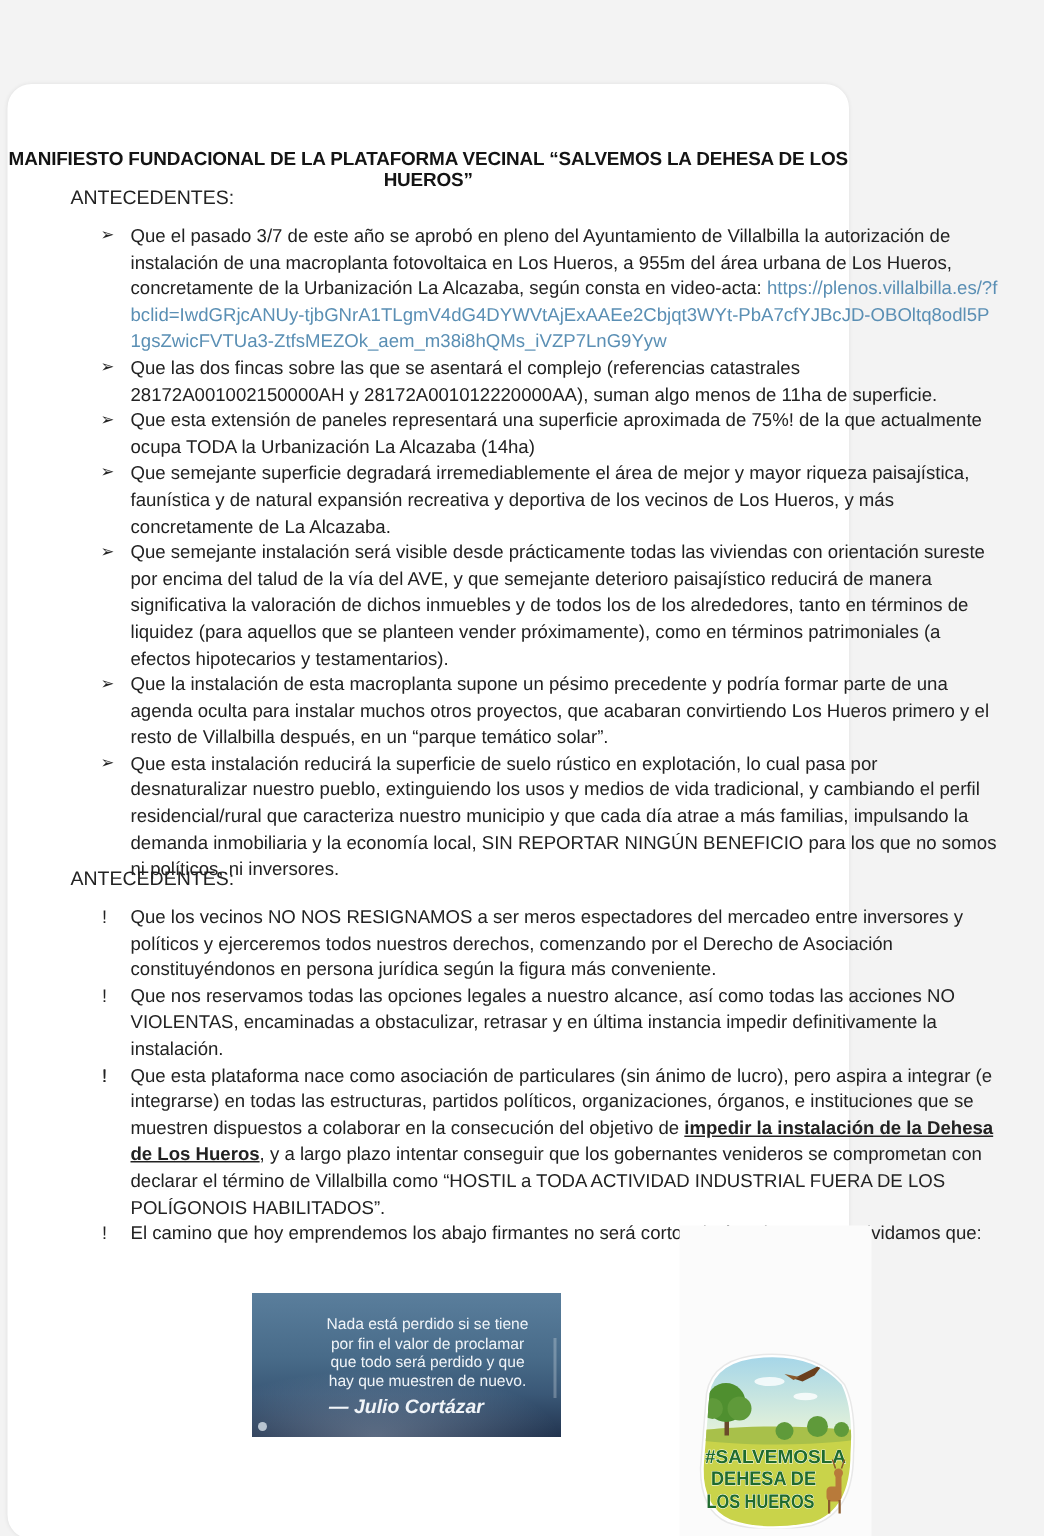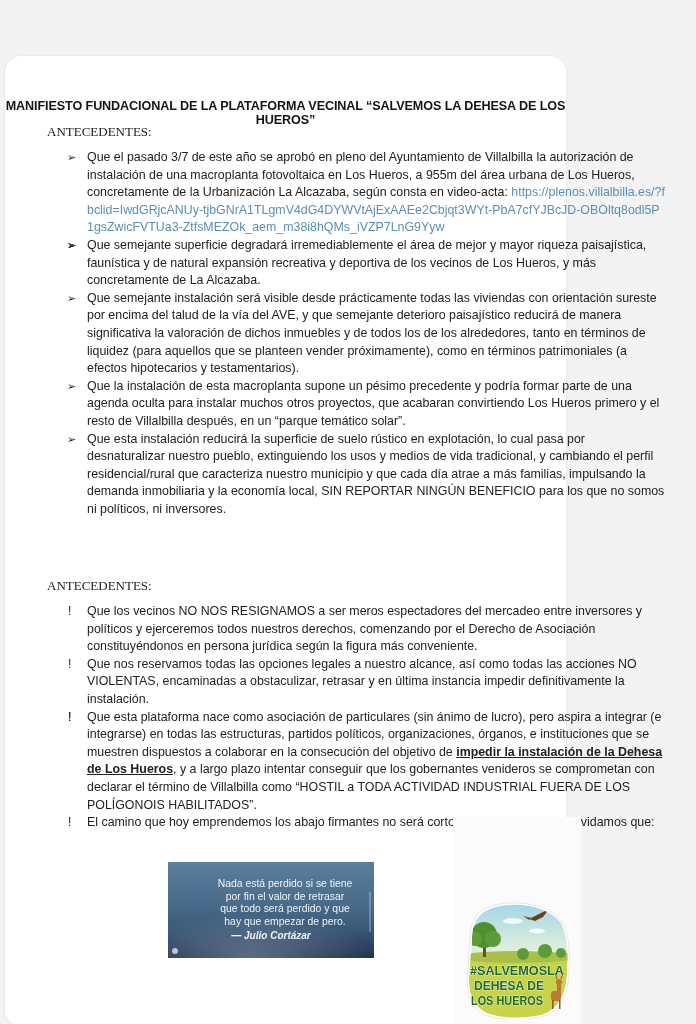--- a/index.html
+++ b/index.html
@@ -15,21 +15,21 @@
     background: #ffffff;
     box-shadow: 0 0 3px rgba(0,0,0,0.08);
     border-radius: 16px;
   }
   .title {
     position: absolute; left: 0; right: 0; top: 43px;
     text-align: center; font-weight: bold; font-size: 12.6px; letter-spacing: -0.1px;
     color: #141414;
   }
   .section {
-    position: absolute; left: 42px; font-size: 13px; color: #222; font-family: Liberation Serif, serif;
+    position: absolute; left: 42px; font-size: 13px; color: #222;
   }
   .list {
     position: absolute; left: 60px; width: 600px;
     margin: 0; padding: 0; list-style: none;
     font-size: 12.4px; line-height: 17.6px; color: #222;
   }
   .list li { position: relative; padding-left: 22px; }
   .list .bullet {
     position: absolute; left: 2px; top: 0; font-size: 11px;
   }
@@ -42,21 +42,21 @@
     color: #f0f4f8; text-align: center; overflow: hidden;
   }
   .quote-img .mist {
     position: absolute; left: 0; right: 0; bottom: 0; height: 45px;
     background: radial-gradient(ellipse at 40% 100%, rgba(200,210,225,0.35), rgba(0,0,0,0) 70%);
   }
   .quote-text {
     position: relative; margin-top: 16px; font-size: 10.4px; line-height: 12.6px; padding-left: 28px;
   }
   .quote-author {
-    position: relative; font-size: 10px; font-style: italic; font-weight: bold; margin-top: 2px;
+    position: relative; font-size: 13px; font-style: italic; font-weight: bold; margin-top: 2px;
   }
   .quote-logo {
     position: absolute; left: 4px; bottom: 4px; width: 6px; height: 6px; border-radius: 50%;
     background: #b8c4d0;
   }
   .quote-side {
     position: absolute; right: 3px; top: 30px; width: 2px; height: 40px; background: rgba(255,255,255,0.25);
   }
   .sticker-card {
     position: absolute; left: 453px; top: 817px; width: 128px; height: 207px;
@@ -76,23 +76,25 @@
   <div class="section" style="top:68px;">ANTECEDENTES:</div>
 
   <ul class="list" style="top:93px;">
     <li>
       <span class="bullet">➢</span>
       <span>Que el pasado 3/7 de este año se aprobó en pleno del Ayuntamiento de Villalbilla la autorización de instalación de una macroplanta fotovoltaica en Los Hueros, a 955m del área urbana de Los Hueros, concretamente de la Urbanización La Alcazaba, según consta en video-acta:</span>
       <span class="link">https://plenos.villalbilla.es/?fbclid=IwdGRjcANUy-tjbGNrA1TLgmV4dG4DYWVtAjExAAEe2Cbjqt3WYt-PbA7cfYJBcJD-OBOltq8odl5P1gsZwicFVTUa3-ZtfsMEZOk_aem_m38i8hQMs_iVZP7LnG9Yyw</span>
     </li>
     <li>
       <span class="bullet">➢</span>
+      <span>Que las dos fincas sobre las que se asentará el complejo (referencias catastrales 28172A001002150000AH y 28172A001012220000AA), suman algo menos de 11ha de superficie.</span>
     </li>
     <li>
       <span class="bullet">➢</span>
+      <span>Que esta extensión de paneles representará una superficie aproximada de 75%! de la que actualmente ocupa TODA la Urbanización La Alcazaba (14ha)</span>
     </li>
     <li>
       <span class="bullet">➢</span>
       <span>Que semejante superficie degradará irremediablemente el área de mejor y mayor riqueza paisajística, faunística y de natural expansión recreativa y deportiva de los vecinos de Los Hueros, y más concretamente de La Alcazaba.</span>
     </li>
     <li>
       <span class="bullet">➢</span>
       <span>Que semejante instalación será visible desde prácticamente todas las viviendas con orientación sureste por encima del talud de la vía del AVE, y que semejante deterioro paisajístico reducirá de manera significativa la valoración de dichos inmuebles y de todos los de los alrededores, tanto en términos de liquidez (para aquellos que se planteen vender próximamente), como en términos patrimoniales (a efectos hipotecarios y testamentarios).</span>
     </li>
     <li>
@@ -127,23 +129,23 @@
       <span class="bullet">!</span>
       <span>El camino que hoy emprendemos los abajo firmantes no será corto, ni cómodo, pero no olvidamos que:</span>
     </li>
   </ul>
 
   <div class="quote-img">
     <div class="mist"></div>
     <div class="quote-side"></div>
     <div class="quote-text">
       <div>Nada está perdido si se tiene</div>
-      <div>por fin el valor de retrasar</div>
+      <div>por fin el valor de proclamar</div>
       <div>que todo será perdido y que</div>
-      <div>hay que empezar de pero.</div>
+      <div>hay que muestren de nuevo.</div>
     </div>
     <div class="quote-author">— Julio Cortázar</div>
     <div class="quote-logo"></div>
   </div>
 </div>
 
 <div class="sticker-card"></div>
 <svg class="sticker" viewBox="0 0 108 120" xmlns="http://www.w3.org/2000/svg">
   <defs>
     <linearGradient id="sky" x1="0" y1="0" x2="0" y2="1">

